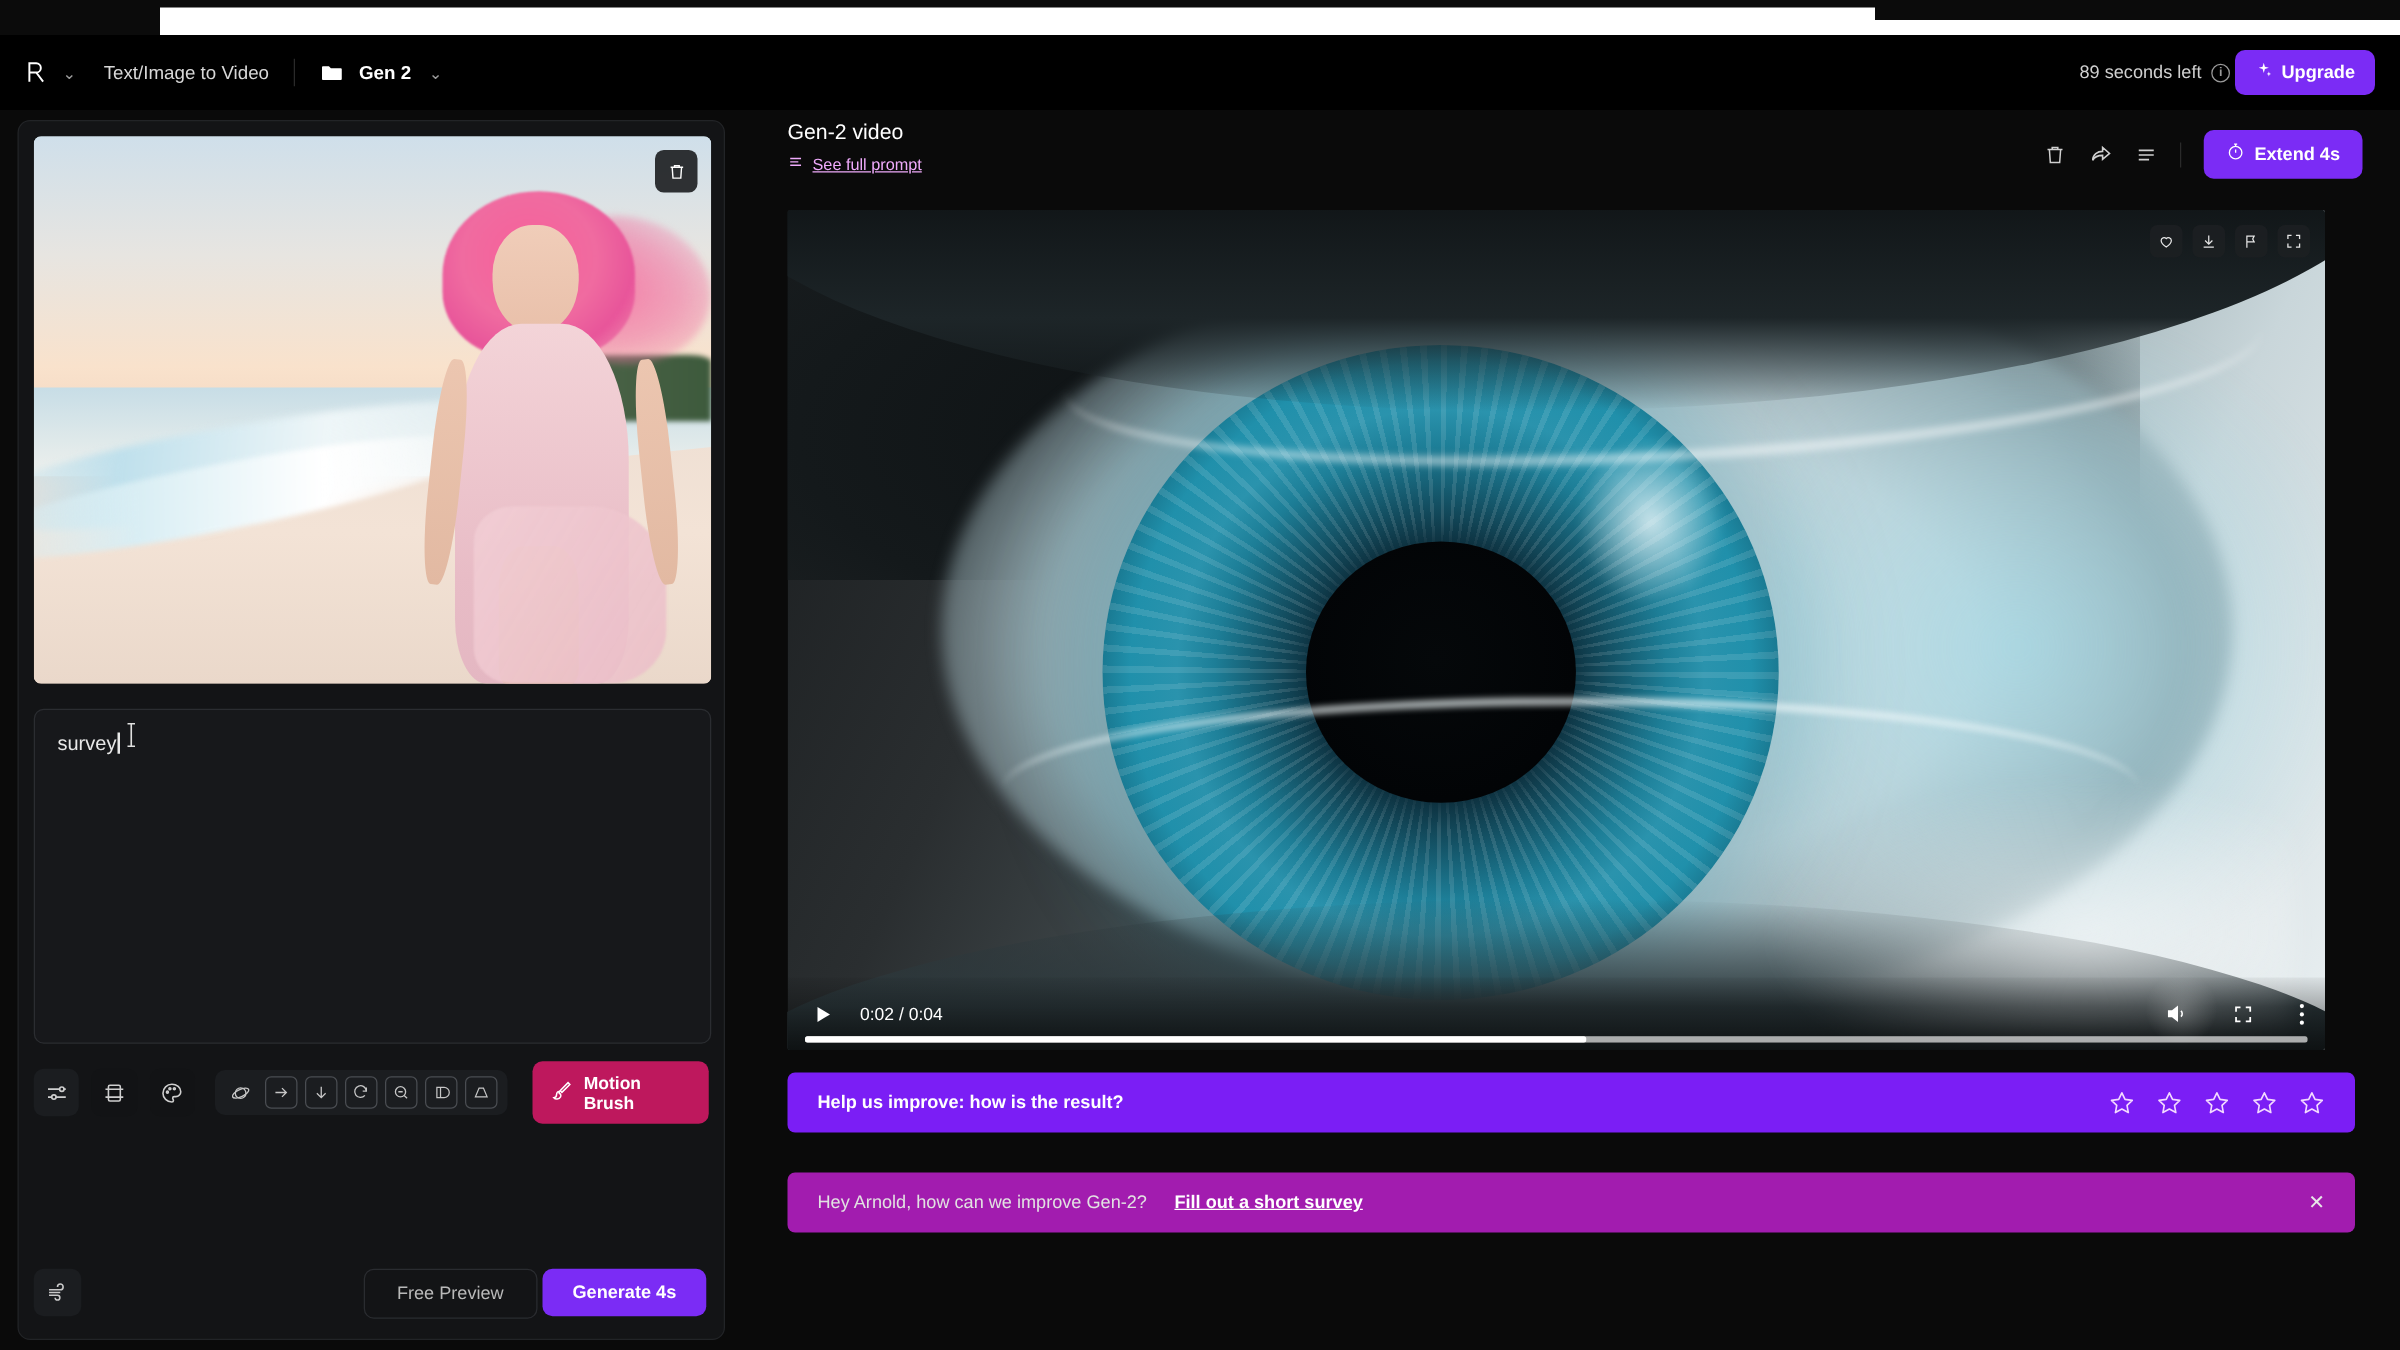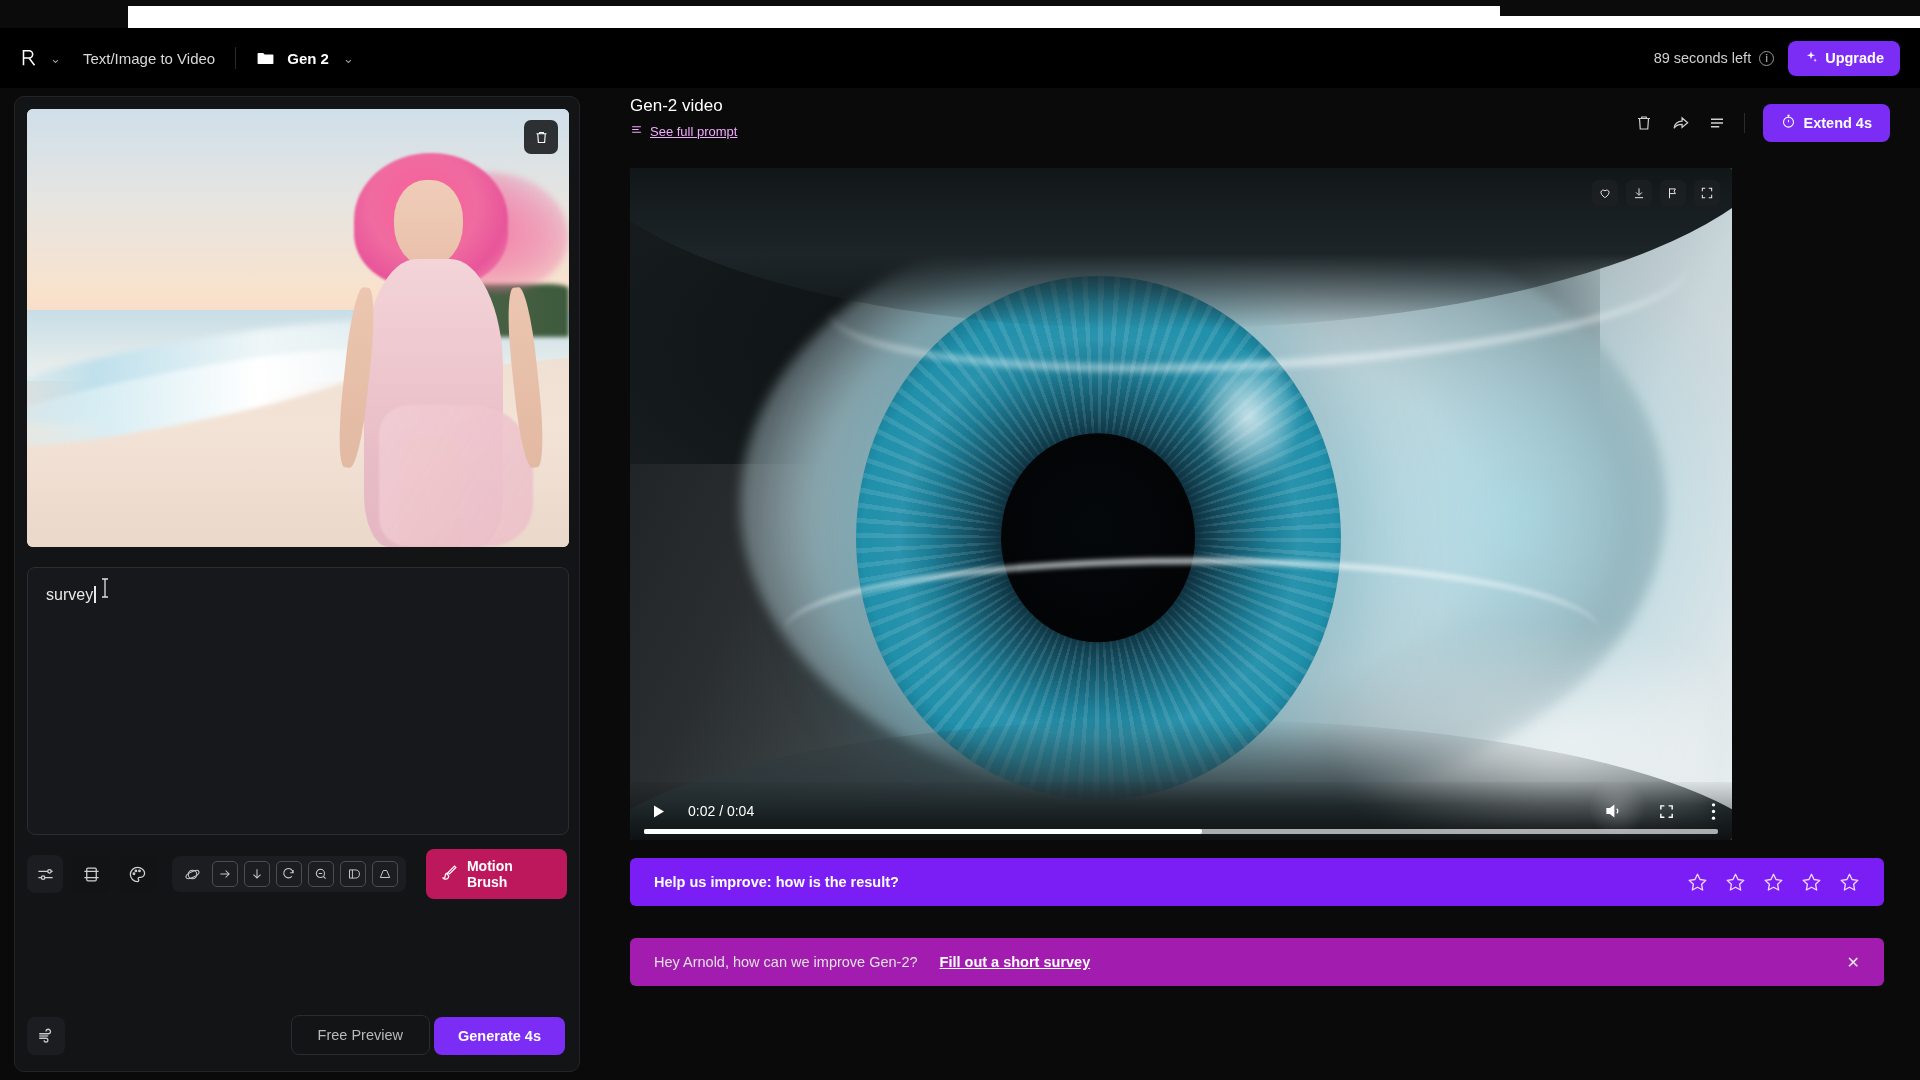--- a/index.html
+++ b/index.html
@@ -32,21 +32,21 @@
     color:#fff;
   }
   .chev { color:#9b9b9b; font-size:13px; margin-left:6px; }
   .mode-label {
     color: #d8d8d8; font-size: 15px; margin-left: 22px; white-space: nowrap;
   }
   .hdr-div { width:1px; height:22px; background:#2a2a2a; margin: 0 20px; }
   .folder-icon { color:#fff; display:flex; align-items:center; }
   .proj-name { color:#fff; font-size:15px; font-weight:700; margin-left:12px; }
   .hdr-right {
-    margin-left:auto; display:flex; align-items:center; padding-right: 20px; gap: 14px;
+    margin-left:auto; display:flex; align-items:center; padding-right: 20px; gap: 4px;
   }
   .seconds-left { color:#d0d0d0; font-size:14.5px; display:flex; align-items:center; gap:8px;}
   .info-ic { width:15px; height:15px; border:1.4px solid #9a9a9a; border-radius:50%;
       color:#9a9a9a; font-size:10px; display:flex; align-items:center; justify-content:center; font-weight:700;}
   .upgrade-btn {
     background: #7b2cf5; color:#fff; font-size:14.5px; font-weight:700;
     border-radius:8px; padding: 9px 16px; display:flex; align-items:center; gap:7px;
     border:none; cursor:pointer;
   }
 
@@ -147,21 +147,21 @@
     width:26px; height:26px; border:1px solid #4a4d52; border-radius:5px;
     display:flex; align-items:center; justify-content:center; color:#c6c6c6; cursor:pointer; background:transparent;
   }
   .motion-brush {
     display:flex; align-items:center; gap:9px; background:#be185d; border-radius:8px;
     padding: 9px 15px; margin-left: 10px; color:#fff; font-size:14px; font-weight:700; cursor:pointer;
   }
 
   
   .left-bottom {
-    margin-top:auto; display:flex; align-items:flex-end; padding: 0 14px 16px 12px;
+    margin-top:auto; display:flex; align-items:flex-start; padding: 0 14px 16px 12px;
   }
   .wind-btn {
     width:38px; height:38px; border-radius:8px; background:#1b1d20;
     display:flex; align-items:center; justify-content:center; color:#c9c9c9; cursor:pointer;
   }
   .free-preview-btn {
     margin-left:auto; background:#131416; border:1px solid #2a2c30; color:#b9b9b9;
     font-size:14.5px; border-radius:8px; padding: 11px 26px; cursor:pointer; font-weight:400;
   }
   .generate-btn {
@@ -178,21 +178,21 @@
   .hicon { color:#cfcfcf; cursor:pointer; display:flex; align-items:center; }
   .vdiv { width:1px; height:20px; background:#2a2a2a; }
   .extend-btn {
     background:#7b2cf5; color:#fff; font-size:14.5px; font-weight:700;
     border-radius:8px; padding:10px 18px; display:flex; align-items:center; gap:8px;
     border:none; cursor:pointer;
   }
 
   
   .video-stage {
-    position:relative; width:1102px; height: 672px; background:#000; overflow:hidden;
+    position:relative; width:1230px; height: 672px; background:#000; overflow:hidden;
     border-radius: 2px;
   }
   .eye-bg { position:absolute; inset:0;
     background: linear-gradient(115deg, #1a1d1f 0%, #2a2e30 22%, #485255 42%, #8fa3a8 62%, #c9d6da 80%, #e9eff1 100%);
   }
   .eye-dark-top { position:absolute; left:-4%; top:-14%; width:92%; height:58%;
     background: radial-gradient(ellipse at 42% 70%, #0c1012 0%, #14191b 45%, rgba(20,25,27,0) 78%); }
   .eye-sclera { position:absolute; left:10%; top:4%; width:84%; height:92%;
     background: radial-gradient(ellipse at 52% 52%, #dbe6e9 0%, #c2d2d7 38%, #92a7ad 60%, rgba(110,130,136,0) 82%);
     border-radius: 50%; filter: blur(6px); }

